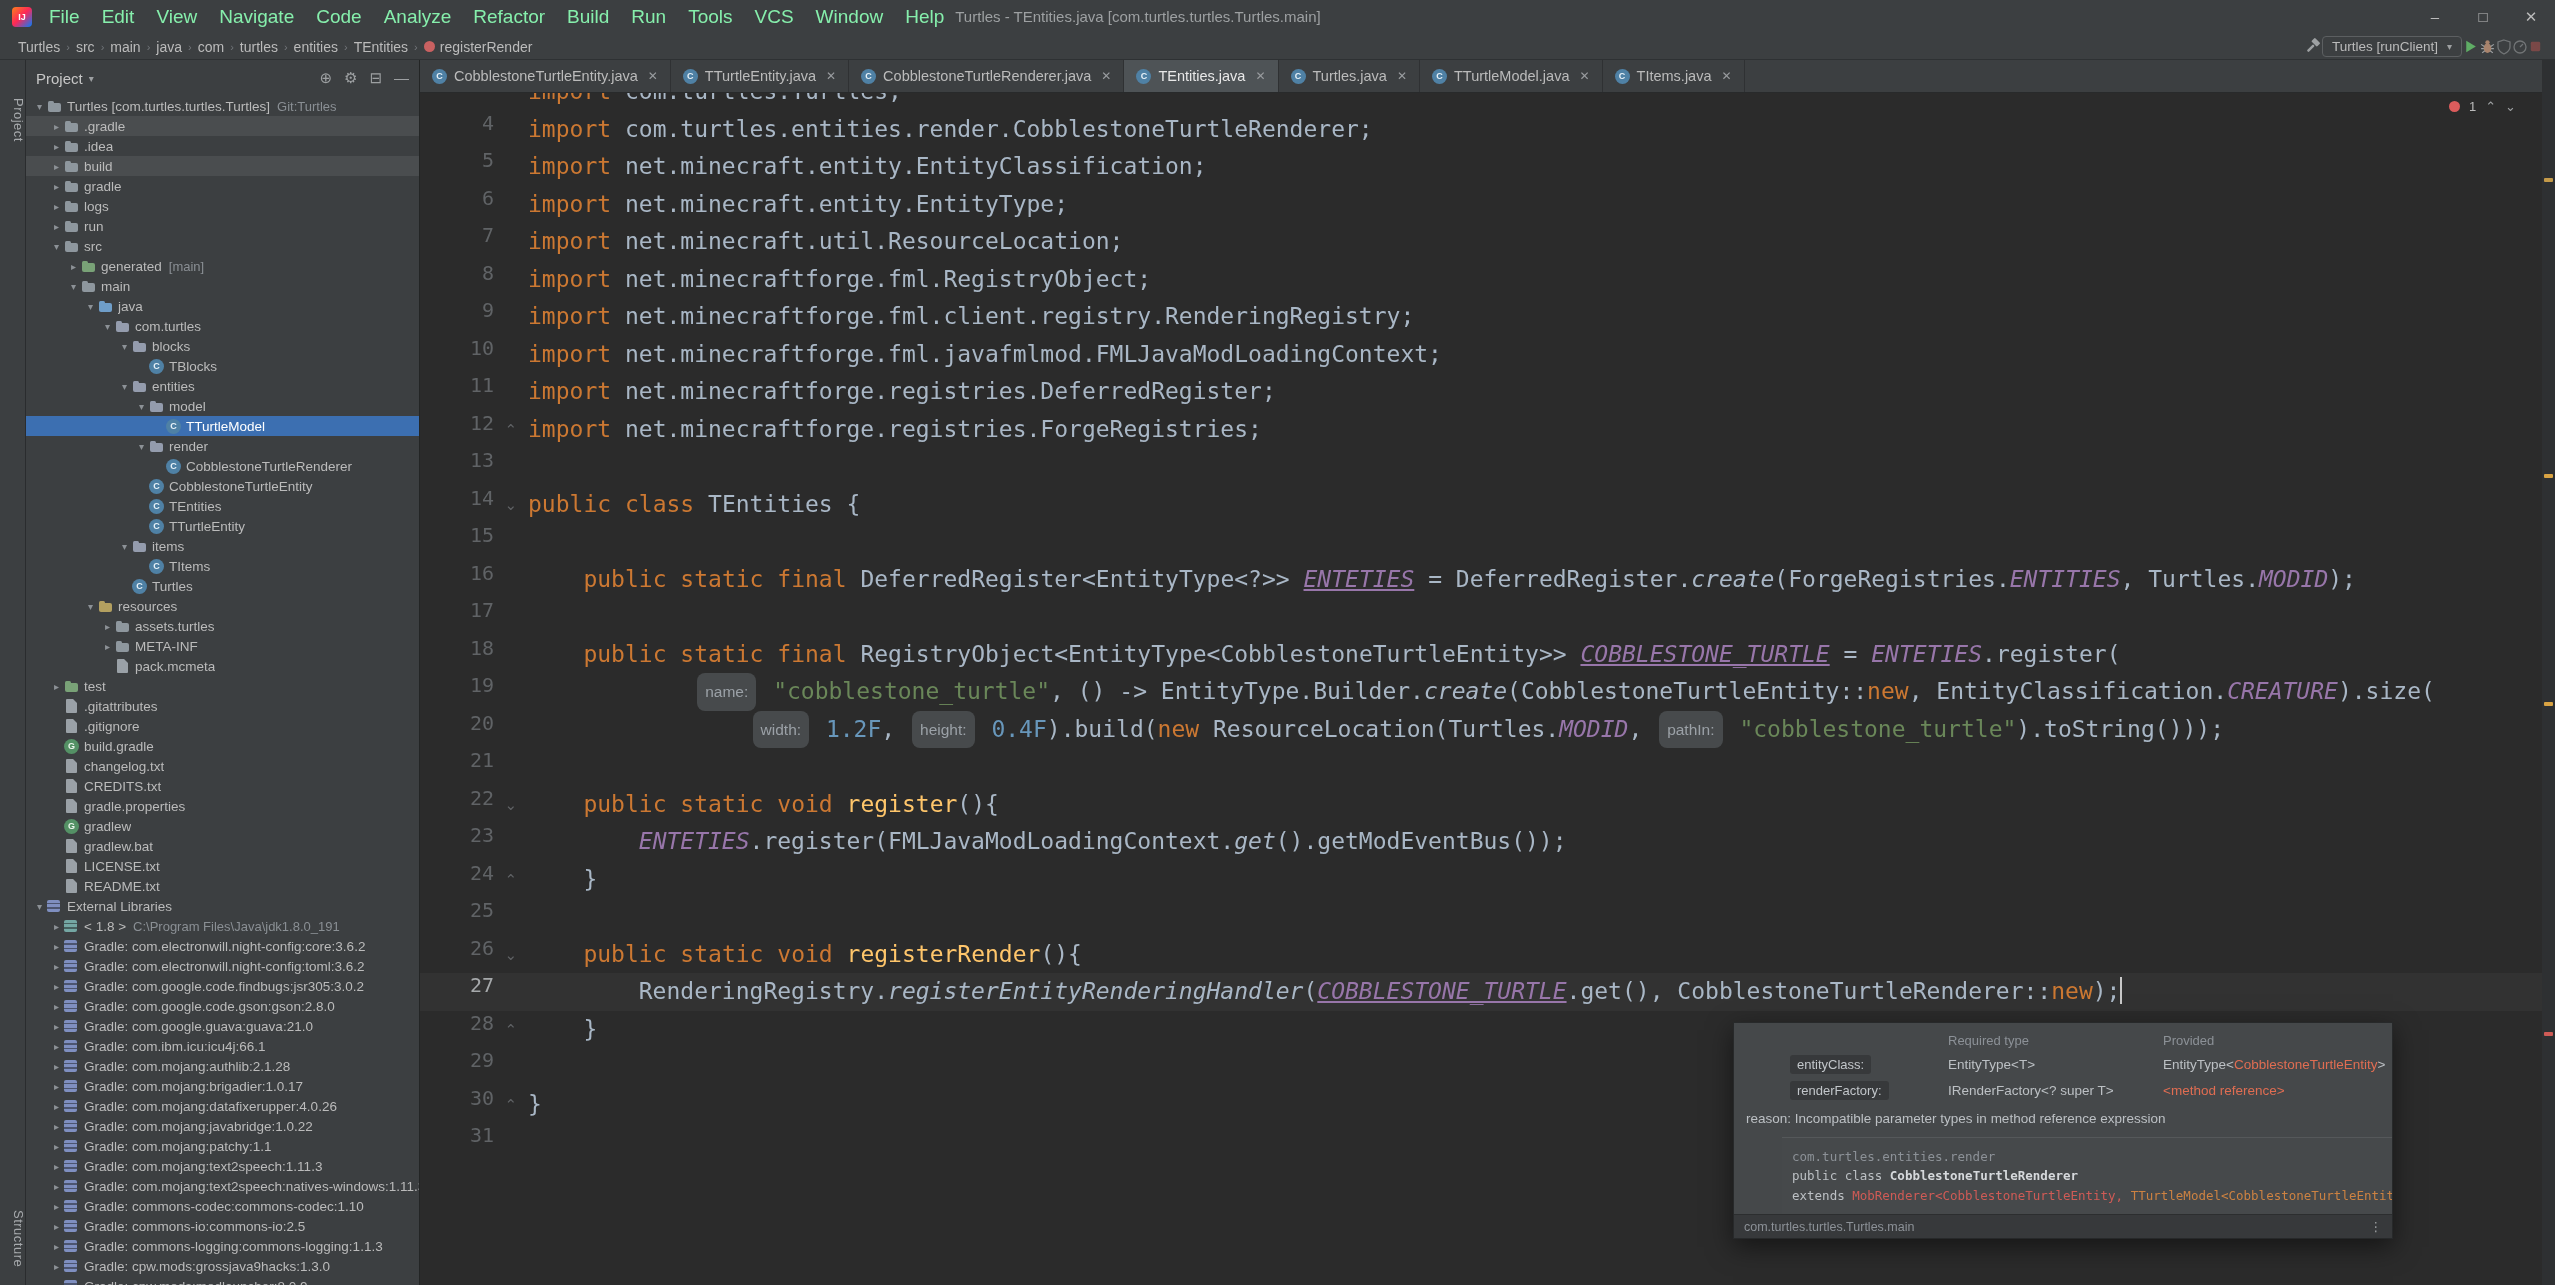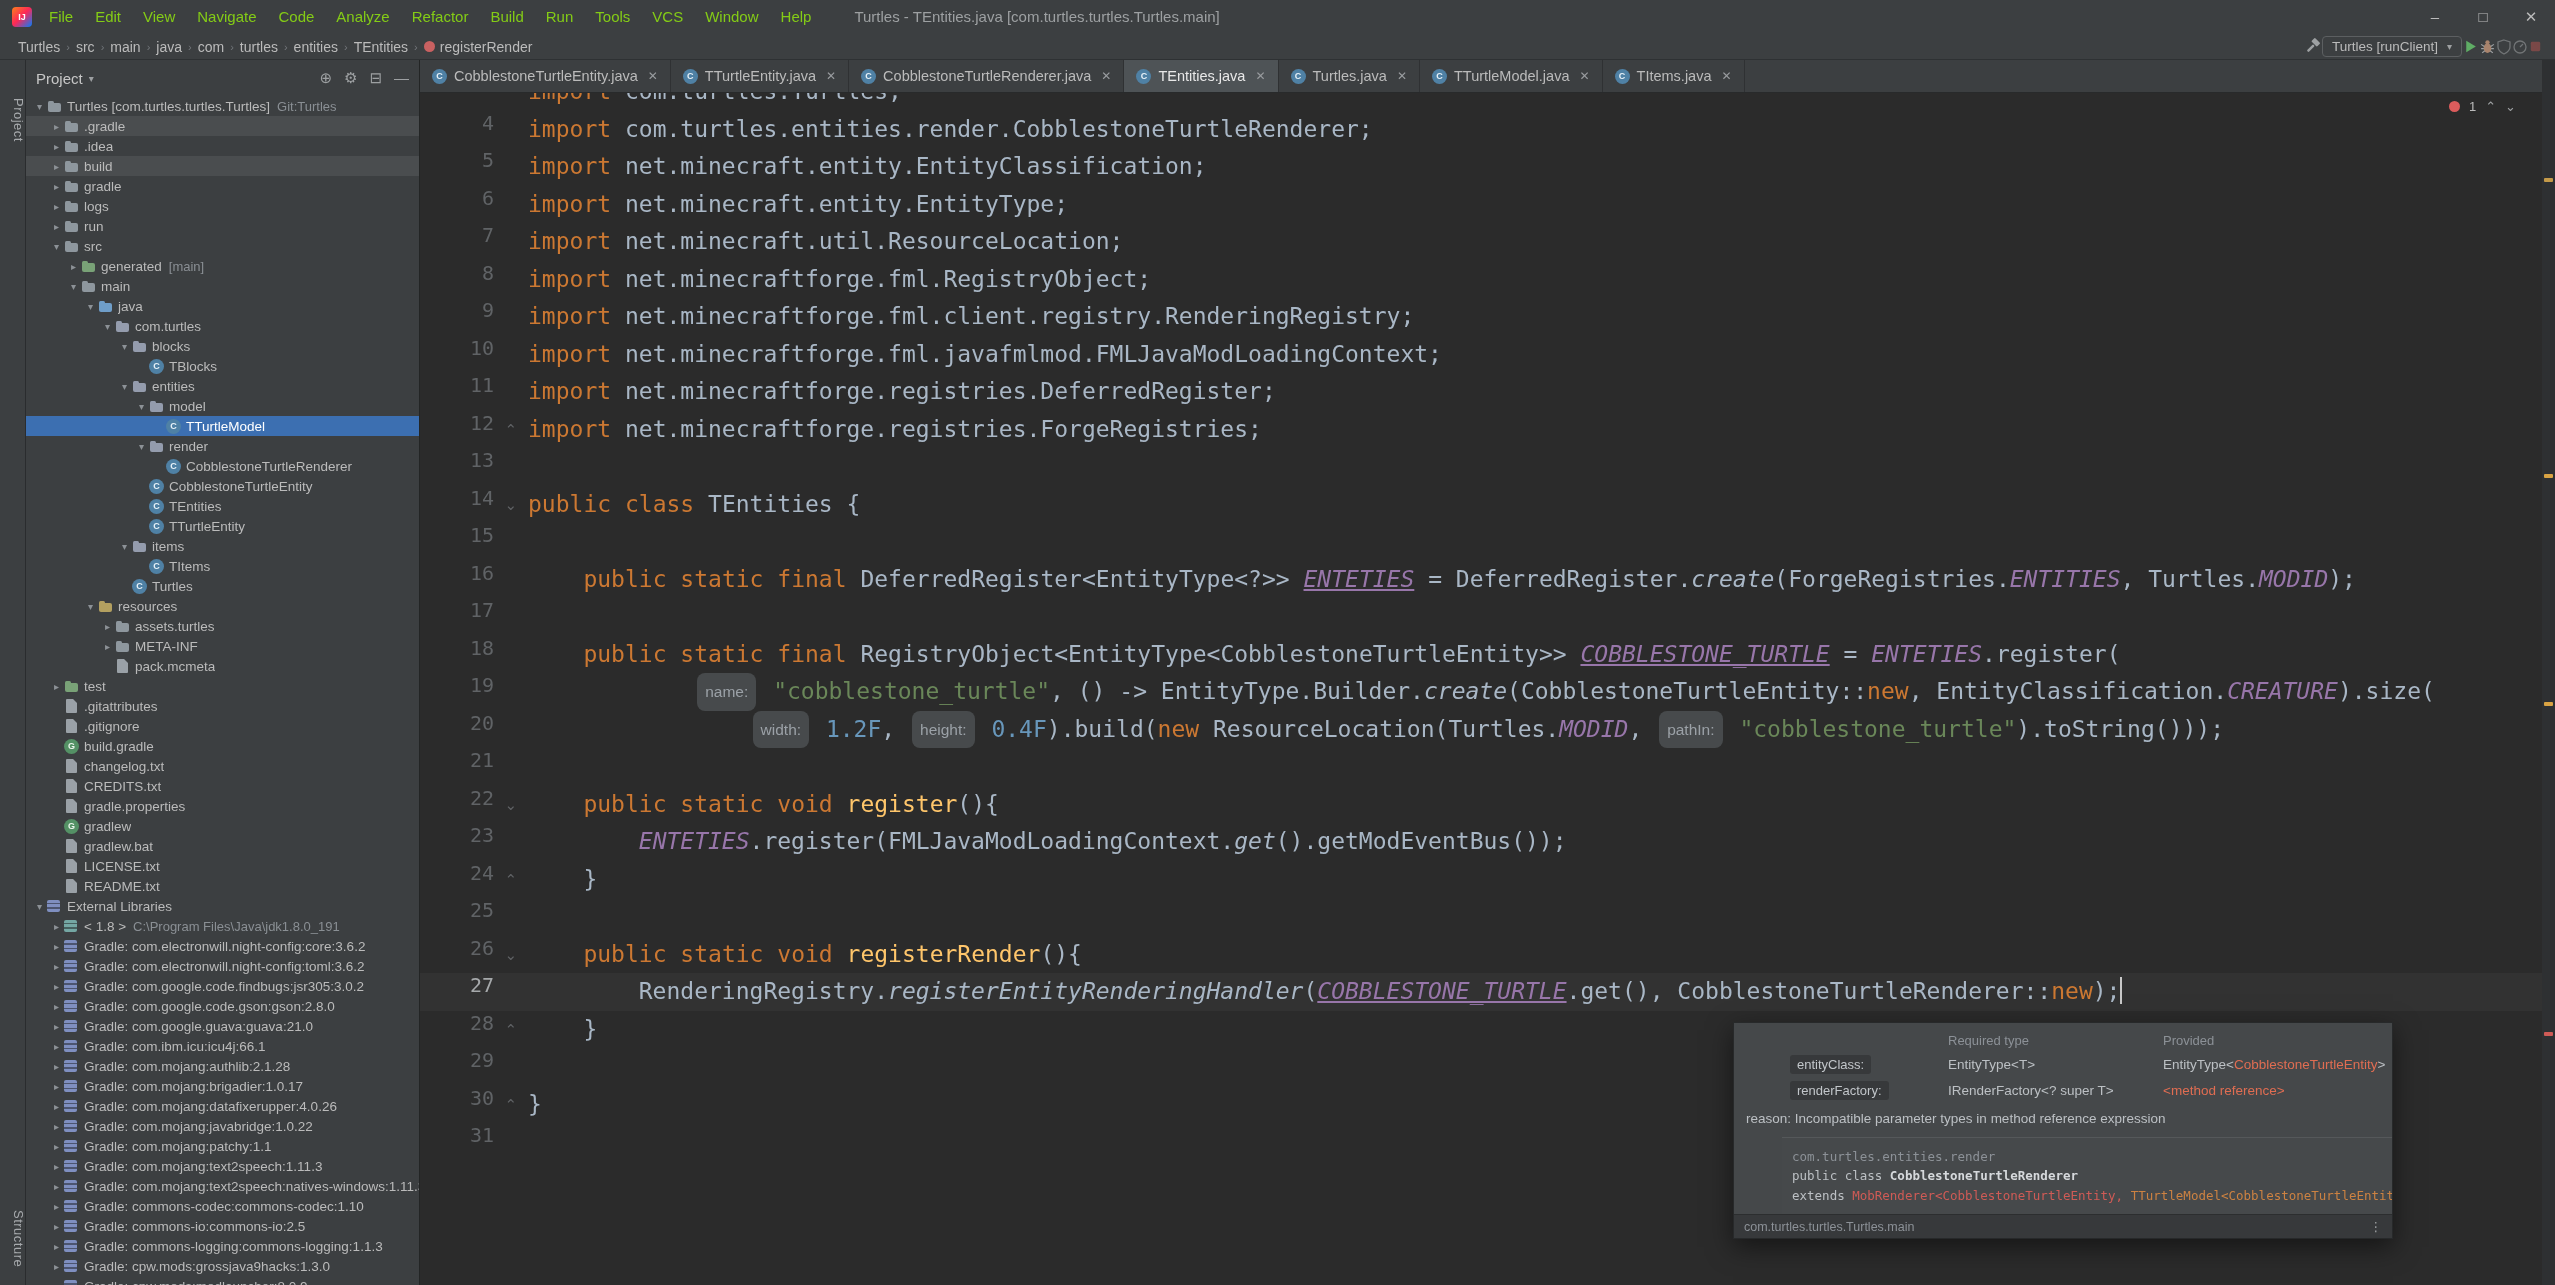--- a/index.html
+++ b/index.html
@@ -6,22 +6,22 @@
   html,body { margin:0; padding:0; width:2555px; height:1285px; overflow:hidden;
     background:#2b2b2b; font-family:"Liberation Sans", sans-serif; }
   #app { position:relative; width:2555px; height:1285px; }
 
   
   #titlebar { position:absolute; left:0; top:0; width:2555px; height:33px;
     background:#3c3f41; display:flex; align-items:center; padding-left:8px; }
   #logo { width:20px; height:20px; border-radius:4px; margin:0 6px 0 4px;
     background:linear-gradient(135deg,#fc801d 0%,#fe2857 48%,#007eff 100%);
     color:#fff; font:700 9px/20px "Liberation Sans",sans-serif; text-align:center; }
-  .menu-item { padding:0 11px; line-height:33px; font-size:15px; color:#84cc16; }
-  #win-title { color:#9da0a2; font-size:15px; margin-left:32px; white-space:nowrap; }
+  .menu-item { padding:0 11px; line-height:33px; font-size:19px; color:#86efac; }
+  #win-title { color:#9da0a2; font-size:15px; white-space:nowrap; }
   .win-controls { position:absolute; right:0; top:0; height:33px; display:flex; }
   .win-btn { width:48px; height:33px; display:flex; align-items:center; justify-content:center;
     color:#bbbbbb; font-size:15px; }
 
   
   #navbar { position:absolute; left:0; top:33px; width:2555px; height:27px;
     background:#3c3f41; border-bottom:1px solid #2e3133; }
   #crumbs { position:absolute; left:18px; top:0; height:27px; display:flex; align-items:center; gap:5px; }
   .crumb { font-size:14px; color:#bbbbbb; display:flex; align-items:center; gap:5px; white-space:nowrap; }
   .crumb-sep { color:#72767a; font-size:11px; padding:0 1px; }

